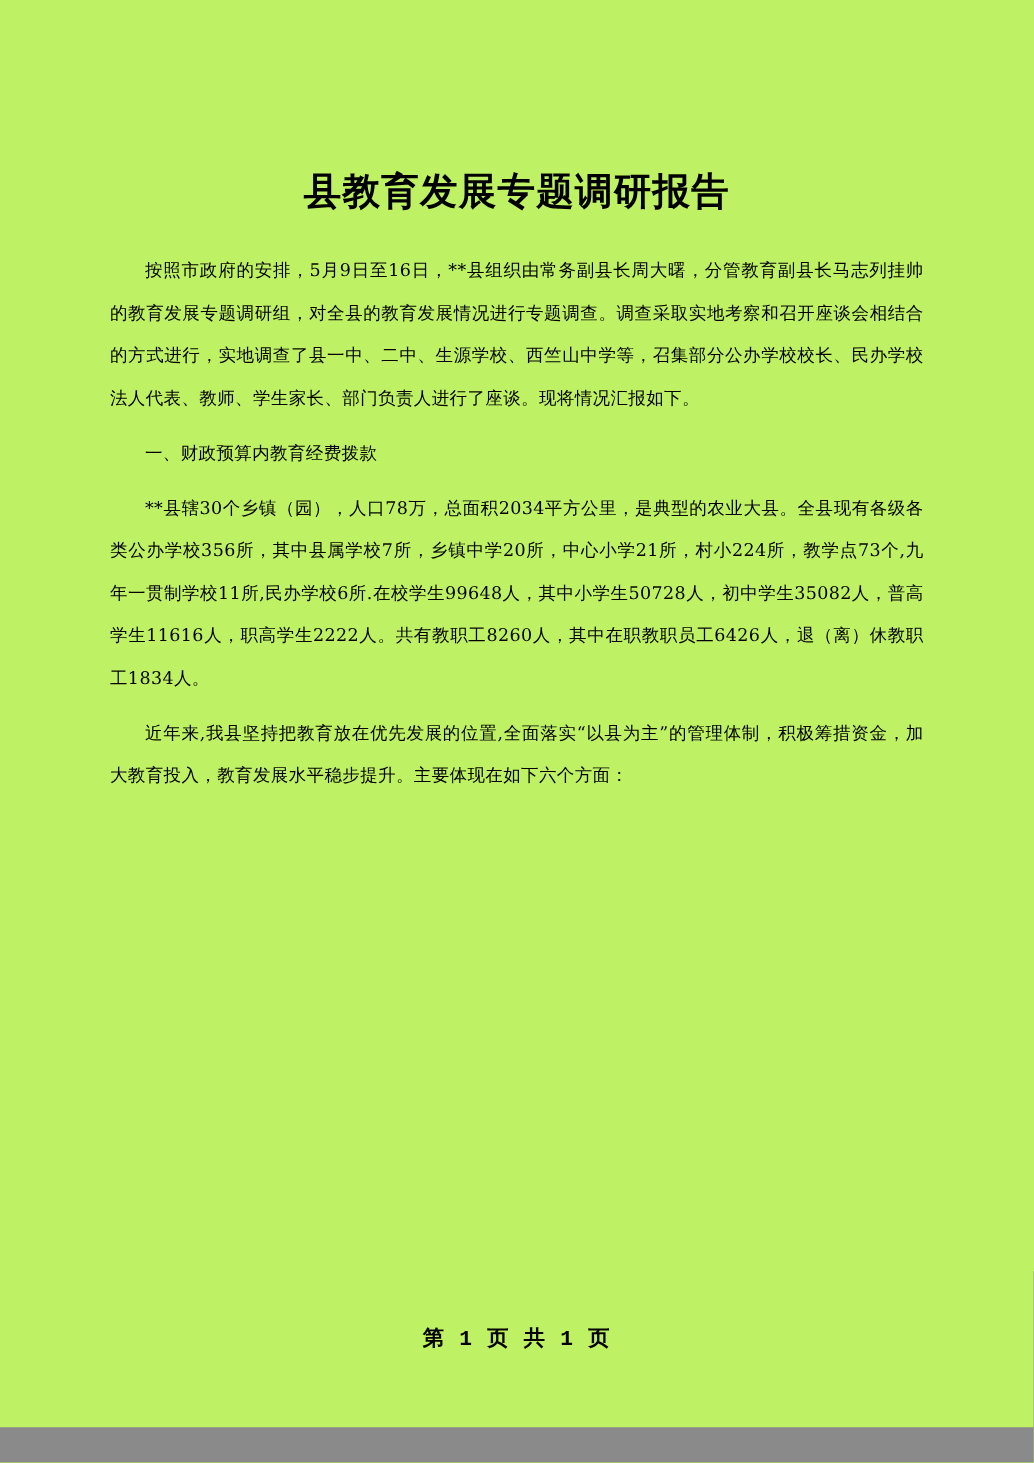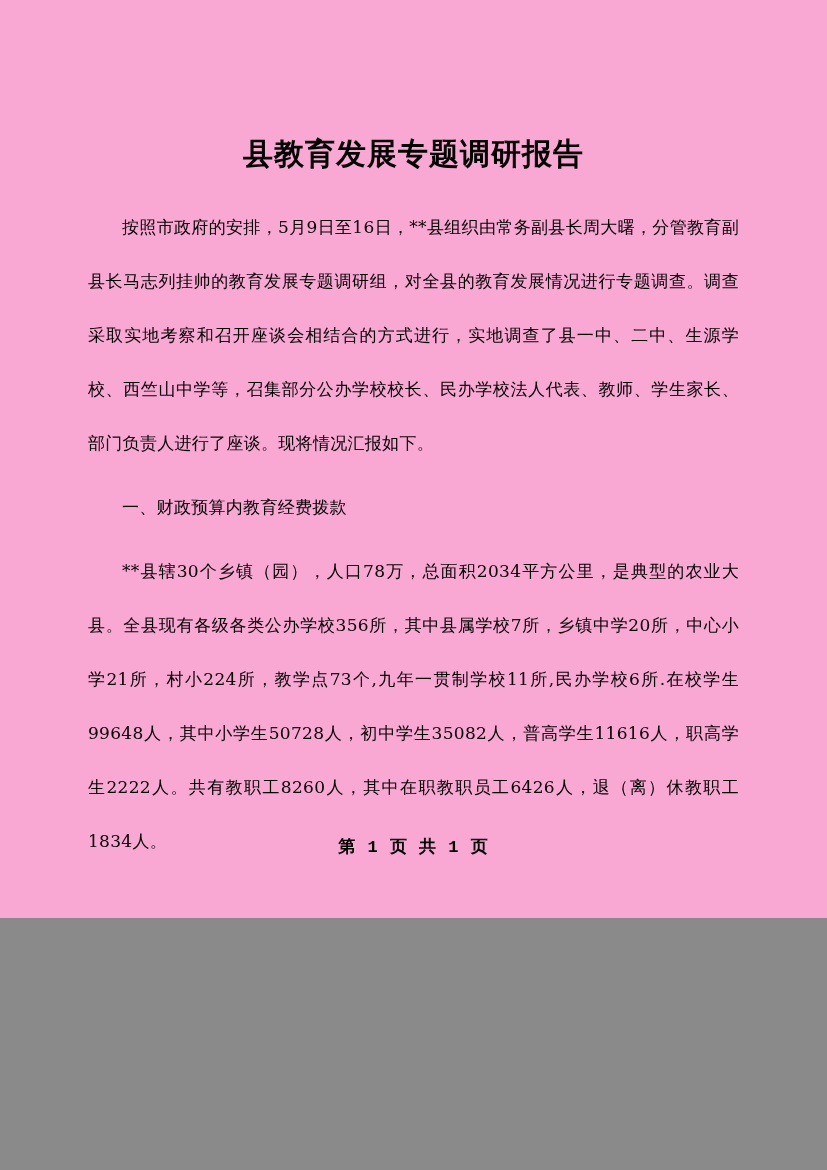--- a/index.html
+++ b/index.html
@@ -2,22 +2,22 @@
 <html><head>
 <meta charset="utf-8">
 <style>
   html, body {
     margin: 0;
     padding: 0;
     background: #8a8a8a;
   }
   .page {
     width: 827px;
-    height: 918px;
-    background: #f9a8d4;
+    height: 1142px;
+    background: #bef264;
     position: relative;
     box-sizing: border-box;
     margin: 0 auto;
     overflow: hidden;
     font-family: "DejaVu Serif", "Liberation Serif", serif;
     color: #000000;
   }
   .content {
     position: absolute;
     left: 88px;
@@ -29,22 +29,22 @@
     text-align: center;
     font-family: "DejaVu Sans", "Liberation Sans", sans-serif;
     font-weight: bold;
     font-size: 30px;
     letter-spacing: 1px;
     margin: 0;
     padding-top: 136px;
     line-height: 1.2;
   }
   .para {
-    font-size: 17px;
-    line-height: 54px;
+    font-size: 14px;
+    line-height: 34px;
     text-align: justify;
     text-justify: inter-ideograph;
     margin: 0;
     text-indent: 2em;
     letter-spacing: 0.3px;
   }
   .para-first {
     margin-top: 28px;
   }
   .para + .para {
@@ -64,15 +64,16 @@
 </style>
 </head>
 <body>
 
 <div class="page">
   <div class="content">
     <h1 class="doc-title">县教育发展专题调研报告</h1>
     <p class="para para-first">按照市政府的安排，5月9日至16日，**县组织由常务副县长周大曙，分管教育副县长马志列挂帅的教育发展专题调研组，对全县的教育发展情况进行专题调查。调查采取实地考察和召开座谈会相结合的方式进行，实地调查了县一中、二中、生源学校、西竺山中学等，召集部分公办学校校长、民办学校法人代表、教师、学生家长、部门负责人进行了座谈。现将情况汇报如下。</p>
     <p class="para">一、财政预算内教育经费拨款</p>
     <p class="para">**县辖30个乡镇（园），人口78万，总面积2034平方公里，是典型的农业大县。全县现有各级各类公办学校356所，其中县属学校7所，乡镇中学20所，中心小学21所，村小224所，教学点73个,九年一贯制学校11所,民办学校6所.在校学生99648人，其中小学生50728人，初中学生35082人，普高学生11616人，职高学生2222人。共有教职工8260人，其中在职教职员工6426人，退（离）休教职工1834人。</p>
+    <p class="para">近年来,我县坚持把教育放在优先发展的位置,全面落实“以县为主”的管理体制，积极筹措资金，加大教育投入，教育发展水平稳步提升。主要体现在如下六个方面：</p>
   </div>
   <div class="footer">第 1 页 共 1 页</div>
 </div>
 
 </body></html>

